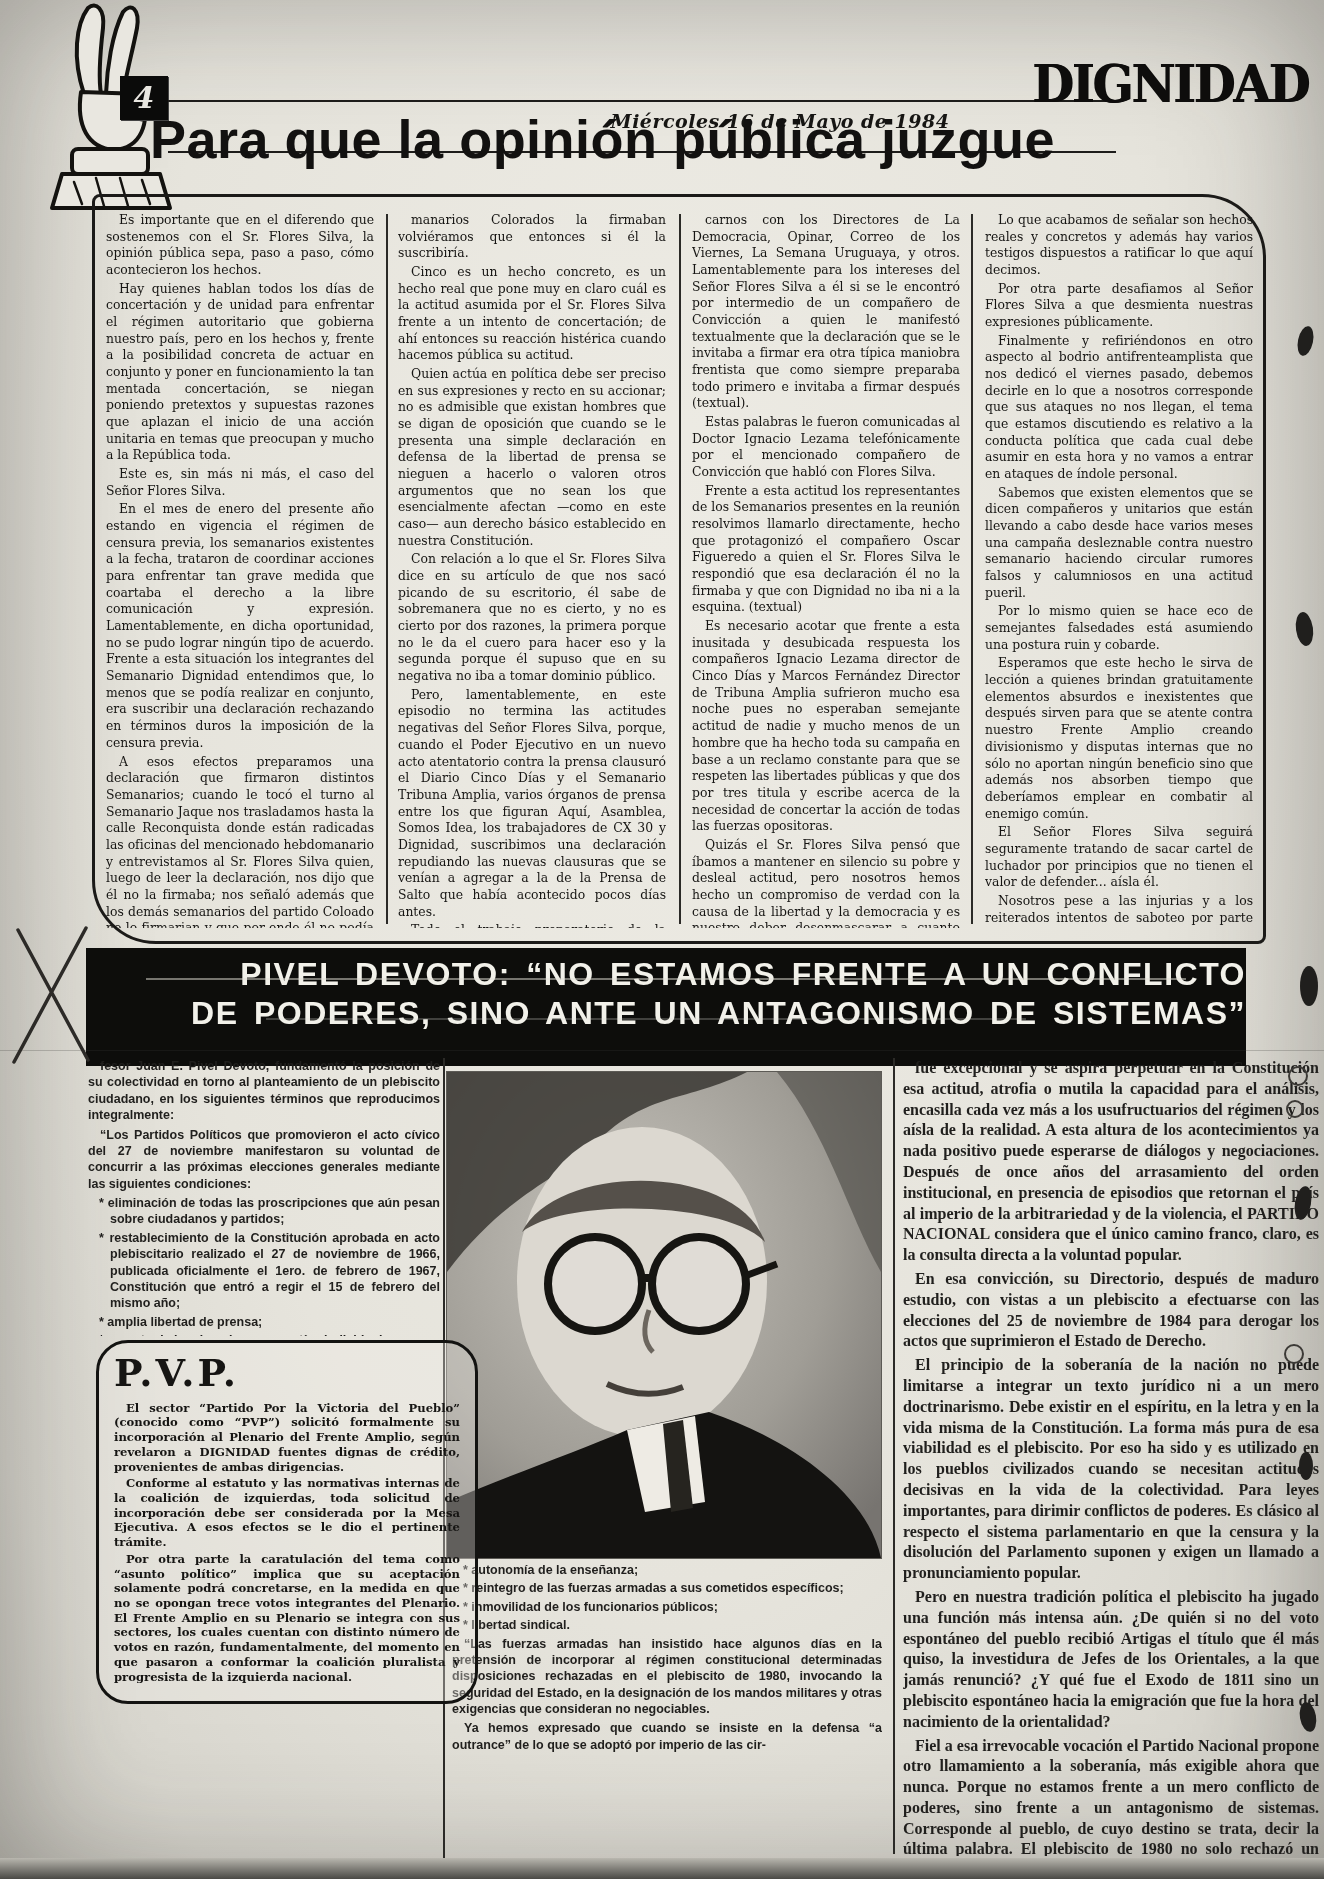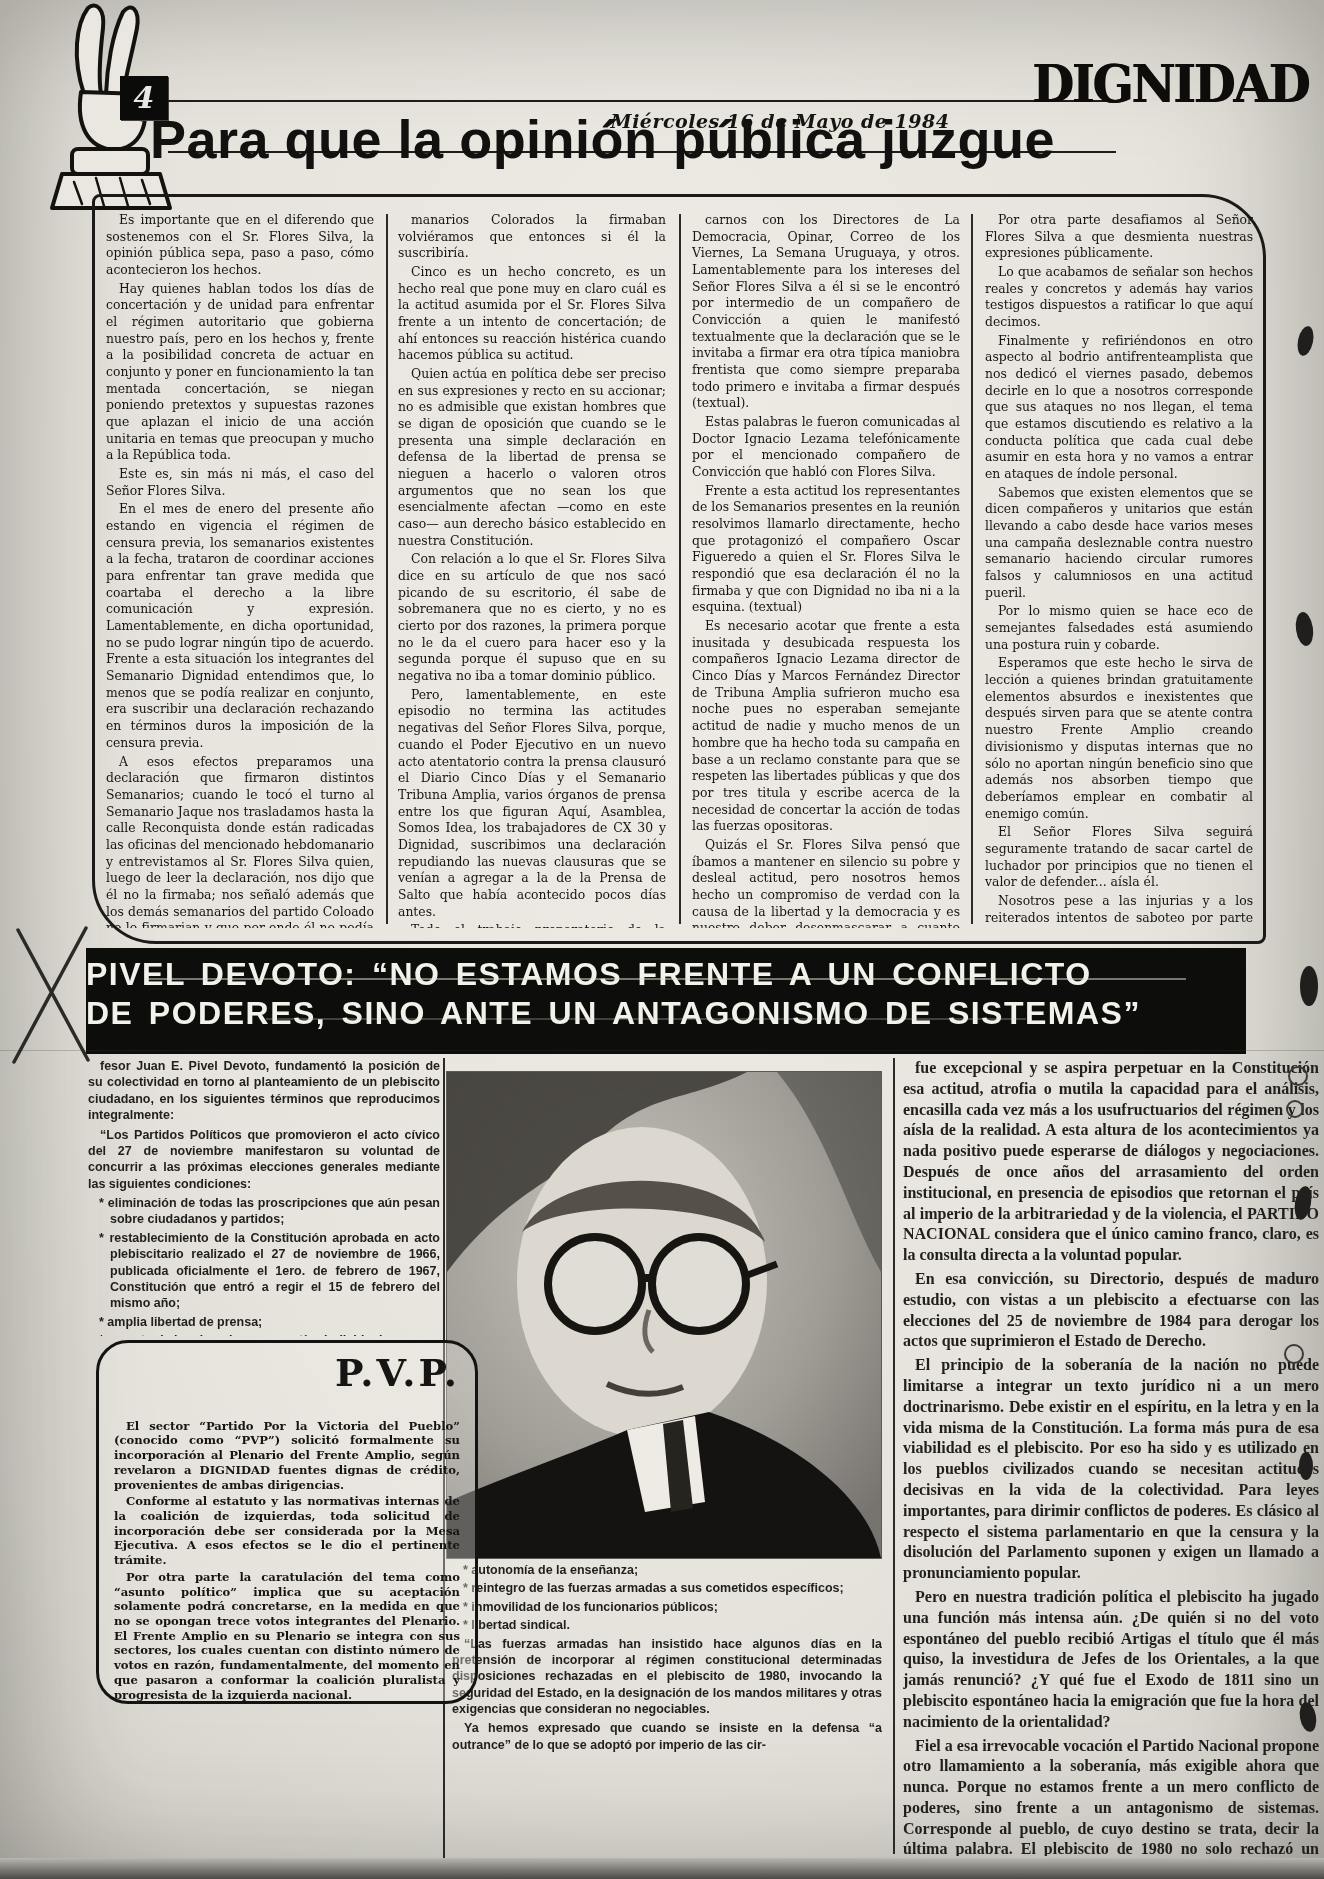--- a/index.html
+++ b/index.html
@@ -26,39 +26,39 @@
     border-radius:8px 64px 8px 64px;}
   .vrule{width:2px;background:#2b2a27;}
   #vr1{left:386px;top:214px;height:710px;}
   #vr2{left:679px;top:214px;height:710px;}
   #vr3{left:971px;top:214px;height:710px;}
   .newscol{top:212px;width:268px;height:716px;overflow:hidden;
     font:12.4px/1.345 "DejaVu Serif",serif;}
   .newscol p{margin:0 0 2px;text-indent:13px;text-align:justify;}
   #ncol1{left:106px;} #ncol2{left:398px;} #ncol3{left:692px;} #ncol4{left:985px;}
   
-  #banner{left:86px;top:948px;width:1160px;height:106px;background:#0d0d0b;color:#f2f1ea;
-    text-align:left;overflow:hidden;}
+  #banner{left:86px;top:948px;width:1160px;height:118px;background:#0d0d0b;color:#f2f1ea;
+    text-align:right;overflow:hidden;}
   #banner .bl{font:700 32px/1.22 "Liberation Sans",sans-serif;letter-spacing:1.5px;word-spacing:5px;}
   #banner .bl:first-child{margin-top:7px;}
   .scratch{height:2px;background:rgba(225,223,214,.5);}
   
   #lower-rule{left:0;top:1050px;width:1324px;height:1px;background:rgba(60,58,54,.25);}
   #lvr1{left:443px;top:1058px;height:806px;}
   #lvr2{left:893px;top:1058px;height:796px;}
   .sanscol{font:700 12.5px/1.31 "Liberation Sans",sans-serif;color:#201f1d;overflow:hidden;}
   .sanscol p{margin:0 0 3px;text-align:justify;text-indent:12px;}
   .bullets p{text-indent:-11px;padding-left:22px;margin:0 0 2px;text-align:justify;}
   #left-intro{left:88px;top:1058px;width:352px;height:278px;}
   #mid-text{left:452px;top:1562px;width:430px;height:312px;}
   #right-col{left:903px;top:1058px;width:416px;height:798px;font-size:16px;line-height:1.30;font-family:Liberation Serif, serif;}
   
   #pvp-box{left:96px;top:1340px;width:346px;height:350px;border:3px solid #131311;
     border-radius:32px;padding:4px 15px;overflow:hidden;background:rgba(240,238,231,.35);}
-  #pvp-title{text-align:right;font:700 38px/1.15 "DejaVu Serif",serif;letter-spacing:3px;margin:4px 0 24px;}
+  #pvp-title{text-align:left;font:700 38px/1.15 "DejaVu Serif",serif;letter-spacing:3px;margin:4px 0 6px;}
   #pvp-box .ptext p{margin:0 0 2px;font:700 11.6px/1.27 "DejaVu Serif",serif;text-align:justify;text-indent:12px;}
   
   #photo{left:447px;top:1072px;width:434px;height:486px;outline:1px solid #5c5a55;}
   
   .blob{background:#201f1d;border-radius:50%;}
   .ring{border:2px solid #3c3a36;border-radius:50%;background:transparent;}
   #bottom-band{left:0;top:1858px;width:1324px;height:21px;
     background:linear-gradient(#b9b7af, #4a4945);}
 </style>
 </head>
@@ -106,22 +106,22 @@
       <p>Todo el trabajo preparatorio de la declaración se realizó durante el día sábado 15 de abril, cuando se iniciaba la Semana de Turismo, por lo que, a pesar de los reiterados intentos, nos fue imposible comuni-</p>
     </div>
   <div class="abs newscol" id="ncol3">
       <p>carnos con los Directores de La Democracia, Opinar, Correo de los Viernes, La Semana Uruguaya, y otros. Lamentablemente para los intereses del Señor Flores Silva a él si se le encontró por intermedio de un compañero de Convicción a quien le manifestó textualmente que la declaración que se le invitaba a firmar era otra típica maniobra frentista que como siempre preparaba todo primero e invitaba a firmar después (textual).</p>
       <p>Estas palabras le fueron comunicadas al Doctor Ignacio Lezama telefónicamente por el mencionado compañero de Convicción que habló con Flores Silva.</p>
       <p>Frente a esta actitud los representantes de los Semanarios presentes en la reunión resolvimos llamarlo directamente, hecho que protagonizó el compañero Oscar Figueredo a quien el Sr. Flores Silva le respondió que esa declaración él no la firmaba y que con Dignidad no iba ni a la esquina. (textual)</p>
       <p>Es necesario acotar que frente a esta inusitada y desubicada respuesta los compañeros Ignacio Lezama director de Cinco Días y Marcos Fernández Director de Tribuna Amplia sufrieron mucho esa noche pues no esperaban semejante actitud de nadie y mucho menos de un hombre que ha hecho toda su campaña en base a un reclamo constante para que se respeten las libertades públicas y que dos por tres titula y escribe acerca de la necesidad de concertar la acción de todas las fuerzas opositoras.</p>
       <p>Quizás el Sr. Flores Silva pensó que íbamos a mantener en silencio su pobre y desleal actitud, pero nosotros hemos hecho un compromiso de verdad con la causa de la libertad y la democracia y es nuestro deber desenmascarar a cuanto cuentamusas anda por ahí tratando de engañar a la ciudadanía con actitudes demagógicas.</p>
     </div>
   <div class="abs newscol" id="ncol4">
+      <p>Lo que acabamos de señalar son hechos reales y concretos y además hay varios testigos dispuestos a ratificar lo que aquí decimos.</p>
       <p>Por otra parte desafiamos al Señor Flores Silva a que desmienta nuestras expresiones públicamente.</p>
-      <p>Lo que acabamos de señalar son hechos reales y concretos y además hay varios testigos dispuestos a ratificar lo que aquí decimos.</p>
       <p>Finalmente y refiriéndonos en otro aspecto al bodrio antifrenteamplista que nos dedicó el viernes pasado, debemos decirle en lo que a nosotros corresponde que sus ataques no nos llegan, el tema que estamos discutiendo es relativo a la conducta política que cada cual debe asumir en esta hora y no vamos a entrar en ataques de índole personal.</p>
       <p>Sabemos que existen elementos que se dicen compañeros y unitarios que están llevando a cabo desde hace varios meses una campaña desleznable contra nuestro semanario haciendo circular rumores falsos y calumniosos en una actitud pueril.</p>
       <p>Por lo mismo quien se hace eco de semejantes falsedades está asumiendo una postura ruin y cobarde.</p>
       <p>Esperamos que este hecho le sirva de lección a quienes brindan gratuitamente elementos absurdos e inexistentes que después sirven para que se atente contra nuestro Frente Amplio creando divisionismo y disputas internas que no sólo no aportan ningún beneficio sino que además nos absorben tiempo que deberíamos emplear en combatir al enemigo común.</p>
       <p>El Señor Flores Silva seguirá seguramente tratando de sacar cartel de luchador por principios que no tienen el valor de defender... aísla él.</p>
       <p>Nosotros pese a las injurias y a los reiterados intentos de saboteo por parte de elementos insanos, seguiremos en la lucha por los ideales cuya defensa asumimos desde la primera hora y por los que hoy estamos dispuestos a seguirnos jugando en cualquier terreno.</p>
     </div>
 
   <div class="abs" id="banner">
     <div class="bl">PIVEL DEVOTO: “NO ESTAMOS FRENTE A UN  CONFLICTO</div>

